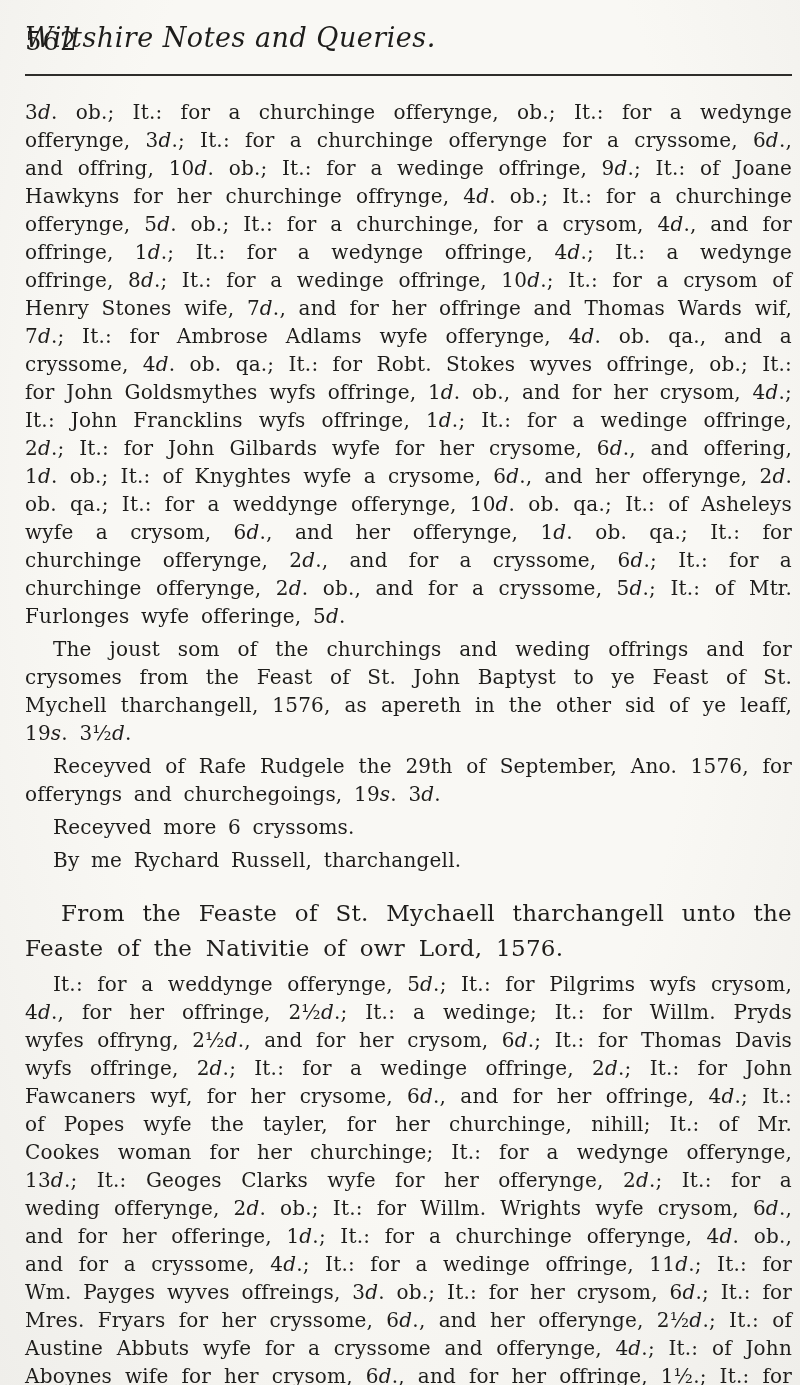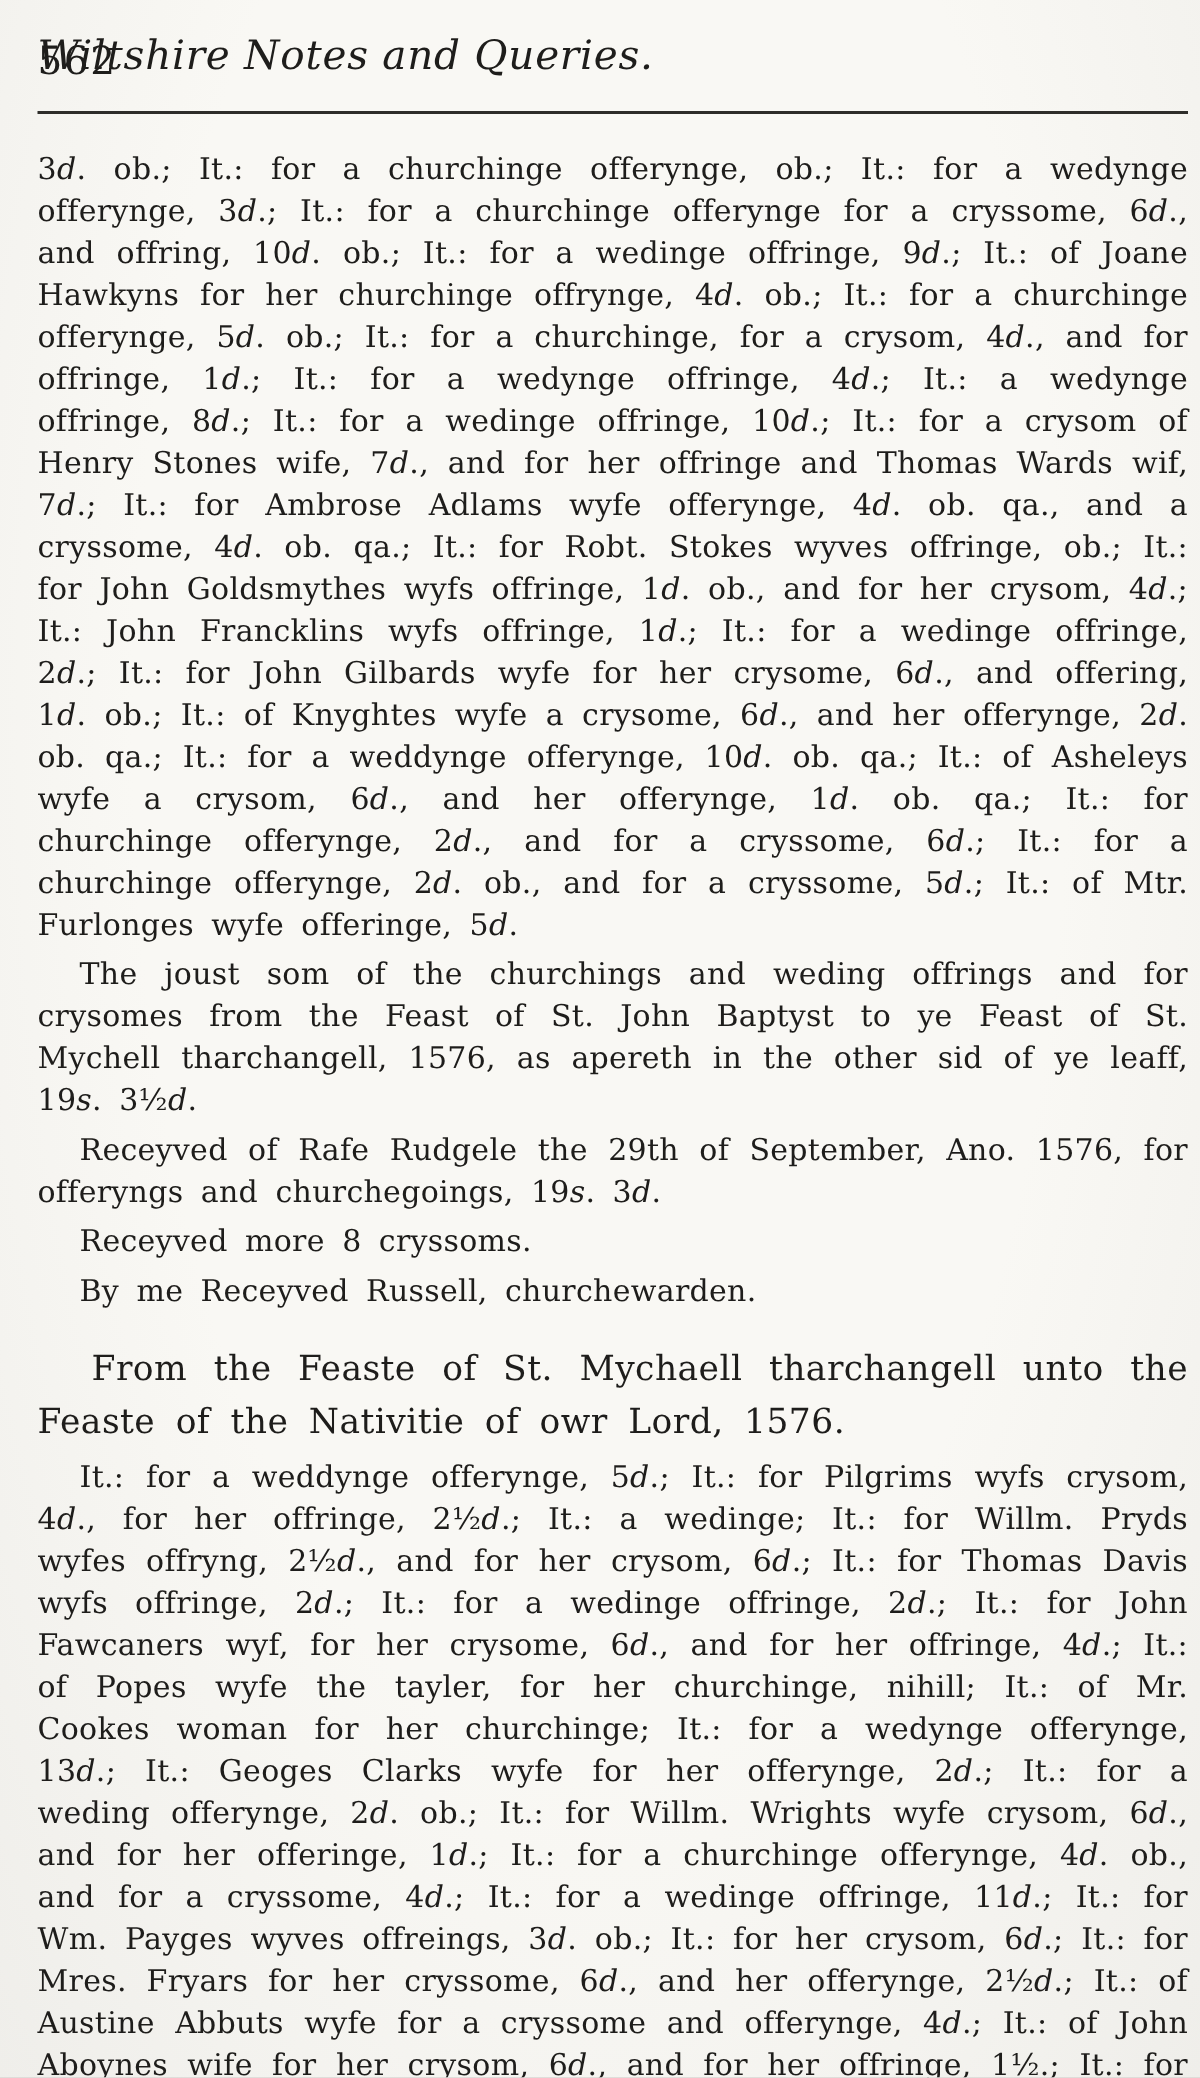--- a/index.html
+++ b/index.html
@@ -84,22 +84,22 @@
   <div class="rule"></div>
 
   <div class="body">
 
     <p class="para">3<i>d</i>. ob.; It.: for a churchinge offerynge, ob.; It.: for a wedynge offerynge, 3<i>d</i>.; It.: for a churchinge offerynge for a cryssome, 6<i>d</i>., and offring, 10<i>d</i>. ob.; It.: for a wedinge offringe, 9<i>d</i>.; It.: of Joane Hawkyns for her churchinge offrynge, 4<i>d</i>. ob.; It.: for a churchinge offerynge, 5<i>d</i>. ob.; It.: for a churchinge, for a crysom, 4<i>d</i>., and for offringe, 1<i>d</i>.; It.: for a wedynge offringe, 4<i>d</i>.; It.: a wedynge offringe, 8<i>d</i>.; It.: for a wedinge offringe, 10<i>d</i>.; It.: for a crysom of Henry Stones wife, 7<i>d</i>., and for her offringe and Thomas Wards wif, 7<i>d</i>.; It.: for Ambrose Adlams wyfe offerynge, 4<i>d</i>. ob. qa., and a cryssome, 4<i>d</i>. ob. qa.; It.: for Robt. Stokes wyves offringe, ob.; It.: for John Goldsmythes wyfs offringe, 1<i>d</i>. ob., and for her crysom, 4<i>d</i>.; It.: John Francklins wyfs offringe, 1<i>d</i>.; It.: for a wedinge offringe, 2<i>d</i>.; It.: for John Gilbards wyfe for her crysome, 6<i>d</i>., and offering, 1<i>d</i>. ob.; It.: of Knyghtes wyfe a crysome, 6<i>d</i>., and her offerynge, 2<i>d</i>. ob. qa.; It.: for a weddynge offerynge, 10<i>d</i>. ob. qa.; It.: of Asheleys wyfe a crysom, 6<i>d</i>., and her offerynge, 1<i>d</i>. ob. qa.; It.: for churchinge offerynge, 2<i>d</i>., and for a cryssome, 6<i>d</i>.; It.: for a churchinge offerynge, 2<i>d</i>. ob., and for a cryssome, 5<i>d</i>.; It.: of Mtr. Furlonges wyfe offeringe, 5<i>d</i>.</p>
 
     <p class="para indent">The joust som of the churchings and weding offrings and for crysomes from the Feast of St. John Baptyst to ye Feast of St. Mychell tharchangell, 1576, as apereth in the other sid of ye leaff, 19<i>s</i>. 3½<i>d</i>.</p>
 
     <p class="para indent">Receyved of Rafe Rudgele the 29th of September, Ano. 1576, for offeryngs and churchegoings, 19<i>s</i>. 3<i>d</i>.</p>
 
-    <p class="para indent">Receyved more 8 cryssoms.</p>
+    <p class="para indent">Receyved more 6 cryssoms.</p>
 
-    <p class="para indent">By me Receyved Russell, churchewarden.</p>
+    <p class="para indent">By me Rychard Russell, tharchangell.</p>
 
     <h2 class="heading">From the Feaste of St. Mychaell tharchangell unto the Feaste of the Nativitie of owr Lord, 1576.</h2>
 
     <p class="para indent">It.: for a weddynge offerynge, 5<i>d</i>.; It.: for Pilgrims wyfs crysom, 4<i>d</i>., for her offringe, 2½<i>d</i>.; It.: a wedinge; It.: for Willm. Pryds wyfes offryng, 2½<i>d</i>., and for her crysom, 6<i>d</i>.; It.: for Thomas Davis wyfs offringe, 2<i>d</i>.; It.: for a wedinge offringe, 2<i>d</i>.; It.: for John Fawcaners wyf, for her crysome, 6<i>d</i>., and for her offringe, 4<i>d</i>.; It.: of Popes wyfe the tayler, for her churchinge, nihill; It.: of Mr. Cookes woman for her churchinge; It.: for a wedynge offerynge, 13<i>d</i>.; It.: Geoges Clarks wyfe for her offerynge, 2<i>d</i>.; It.: for a weding offerynge, 2<i>d</i>. ob.; It.: for Willm. Wrights wyfe crysom, 6<i>d</i>., and for her offeringe, 1<i>d</i>.; It.: for a churchinge offerynge, 4<i>d</i>. ob., and for a cryssome, 4<i>d</i>.; It.: for a wedinge offringe, 11<i>d</i>.; It.: for Wm. Payges wyves offreings, 3<i>d</i>. ob.; It.: for her crysom, 6<i>d</i>.; It.: for Mres. Fryars for her cryssome, 6<i>d</i>., and her offerynge, 2½<i>d</i>.; It.: of Austine Abbuts wyfe for a cryssome and offerynge, 4<i>d</i>.; It.: of John Aboynes wife for her crysom, 6<i>d</i>., and for her offringe, 1½.; It.: for a churchinge, for a crysom, 4. &nbsp;Som, 9. 3.</p>
 
   </div>
 </div>
 
 </body></html>

